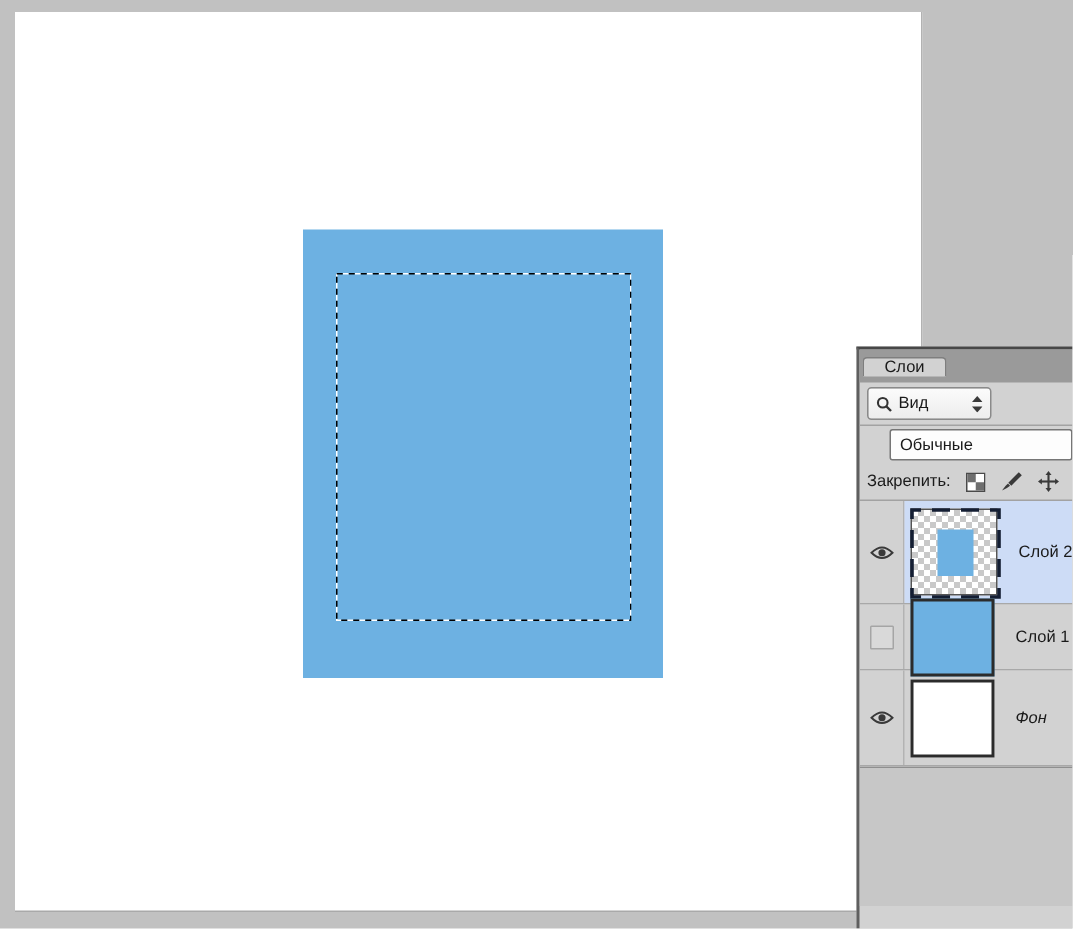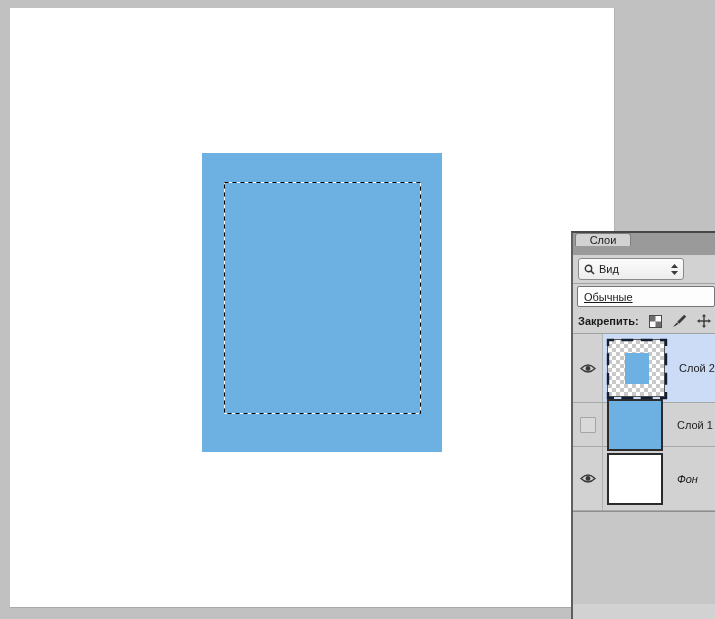--- a/index.html
+++ b/index.html
@@ -22,51 +22,50 @@
 
   
   .layers-panel {
     position:absolute; left:571px; top:231px; width:144px; height:388px;
     background: var(--panel-bg,#d2d2d2);
     border-left:2px solid #5f5f5f; border-top:2px solid #474747;
     overflow:hidden;
   }
   .tabbar {
     height:22px; background: var(--tabbar-bg,#9a9a9a);
-    display:flex; align-items:flex-start;
+    display:flex; align-items:center;
   }
   .tab {
     background: var(--panel-bg,#d2d2d2);
     margin-left:2px; width:56px;
     border:1px solid #7e7e7e; border-bottom:none;
     border-radius:3px 3px 0 0;
     font-size:11px; display:flex; align-items:center; justify-content:center;
   }
   .filter-row {
     height:29px; display:flex; align-items:center; padding-left:5px;
     border-bottom:1px solid #a2a2a2;
   }
   .filter-field {
-    width:106px; height:22px; border:1px solid #8a8a8a; border-radius:3px;
+    width:83px; height:22px; border:1px solid #8a8a8a; border-radius:3px;
     background:linear-gradient(#fbfbfb,#ededed);
     display:flex; align-items:center; padding:0 5px; gap:4px;
     font-size:11px;
   }
   .filter-spacer { flex:1; }
-  .blend-row { height:25px; display:flex; align-items:center; padding-left:4px;text-decoration:underline; }
+  .blend-row { height:25px; display:flex; align-items:center; padding-left:20px; }
   .blend-field {
     width:150px; height:21px; border:1px solid #767676; border-radius:2px;
     background:#fdfdfd; font-size:11px; display:flex; align-items:center;
     padding-left:6px;
   }
   .lock-row {
     height:25px; display:flex; align-items:center; gap:8px;
     padding-left:5px; font-size:11px;
     border-bottom:1px solid #a2a2a2;
-    font-weight:bold;
   }
   .lock-row .lbl { margin-right:2px; }
   .lock-icons { display:flex; align-items:center; gap:10px; }
 
   
   .layer-rows { display:flex; flex-direction:column; }
   .layer-row {
     display:flex; align-items:center;
     border-bottom:1px solid #a8a8a8;
     background: var(--panel-bg,#d2d2d2);

